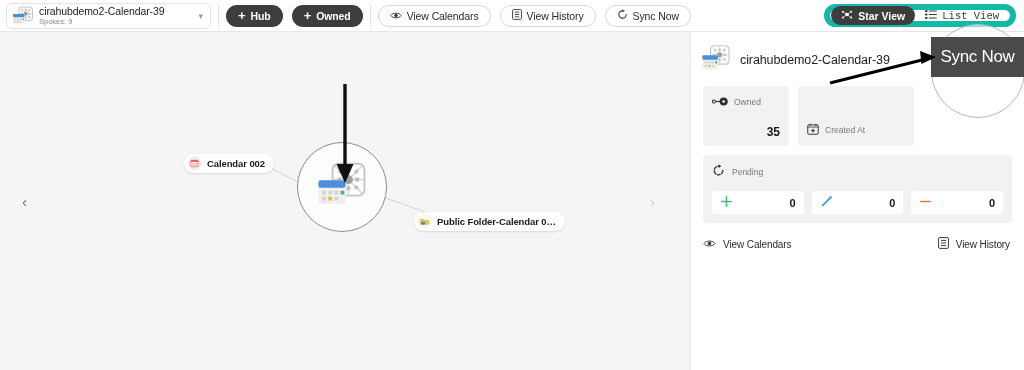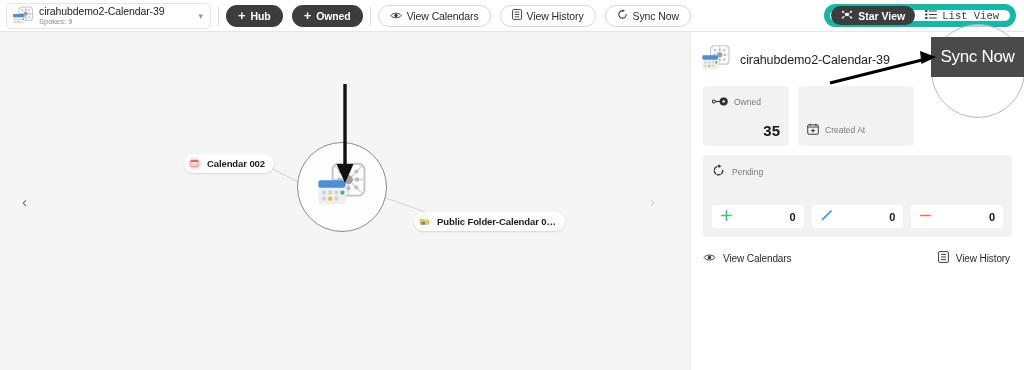--- a/index.html
+++ b/index.html
@@ -91,25 +91,25 @@
   .panel-head { display: flex; align-items: center; gap: 9px; padding: 12px 14px 10px 10px; }
   .panel-title { font-size: 12.5px; color: #1d1d1d; letter-spacing: -0.1px; }
 
   .stats-row { display: flex; gap: 9px; padding: 0 12px; }
   .stat-card { background: #f2f2f2; border-radius: 4px; height: 60px; padding: 7px 9px;
                display: flex; flex-direction: column; }
   .stat-card.w1 { width: 86px; }
   .stat-card.w3 { width: 116px; justify-content: flex-end; }
   .stat-head { display: flex; align-items: center; gap: 6px; }
   .stat-label { font-size: 8.5px; color: #787878; }
-  .stat-value { margin-top: auto; text-align: right; font-size: 15px; font-weight: bold; color: #171717; }
+  .stat-value { margin-top: auto; text-align: right; font-size: 12px; font-weight: bold; color: #171717; }
   .stat-date { margin-top: auto; text-align: right; font-size: 9px; font-weight: bold; color: #171717; line-height: 1.35; }
 
   .pending-box { margin: 9px 12px 0 12px; background: #f2f2f2; border-radius: 4px; padding: 8px 9px 9px 9px; }
-  .pending-head { display: flex; align-items: center; gap: 7px; margin-bottom: 24px; text-align: center; }
+  .pending-head { display: flex; align-items: center; gap: 7px; margin-bottom: 10px; text-align: center; }
   .pending-label { font-size: 8.5px; color: #787878; }
   .pending-cards { display: flex; gap: 8px; }
   .pcard { flex: 1 1 0; background: #fff; border-radius: 3px; height: 23px;
            display: flex; align-items: center; justify-content: space-between; padding: 0 8px; }
   .pcard-val { font-size: 11px; font-weight: bold; color: #171717; }
 
   .panel-links { display: flex; padding: 14px 14px 0 12px; }
   .plink { display: flex; align-items: center; gap: 7px; font-size: 10px; color: #2a2a2a;
            cursor: pointer; letter-spacing: -0.1px; }
   .plink.right { margin-left: auto; }

